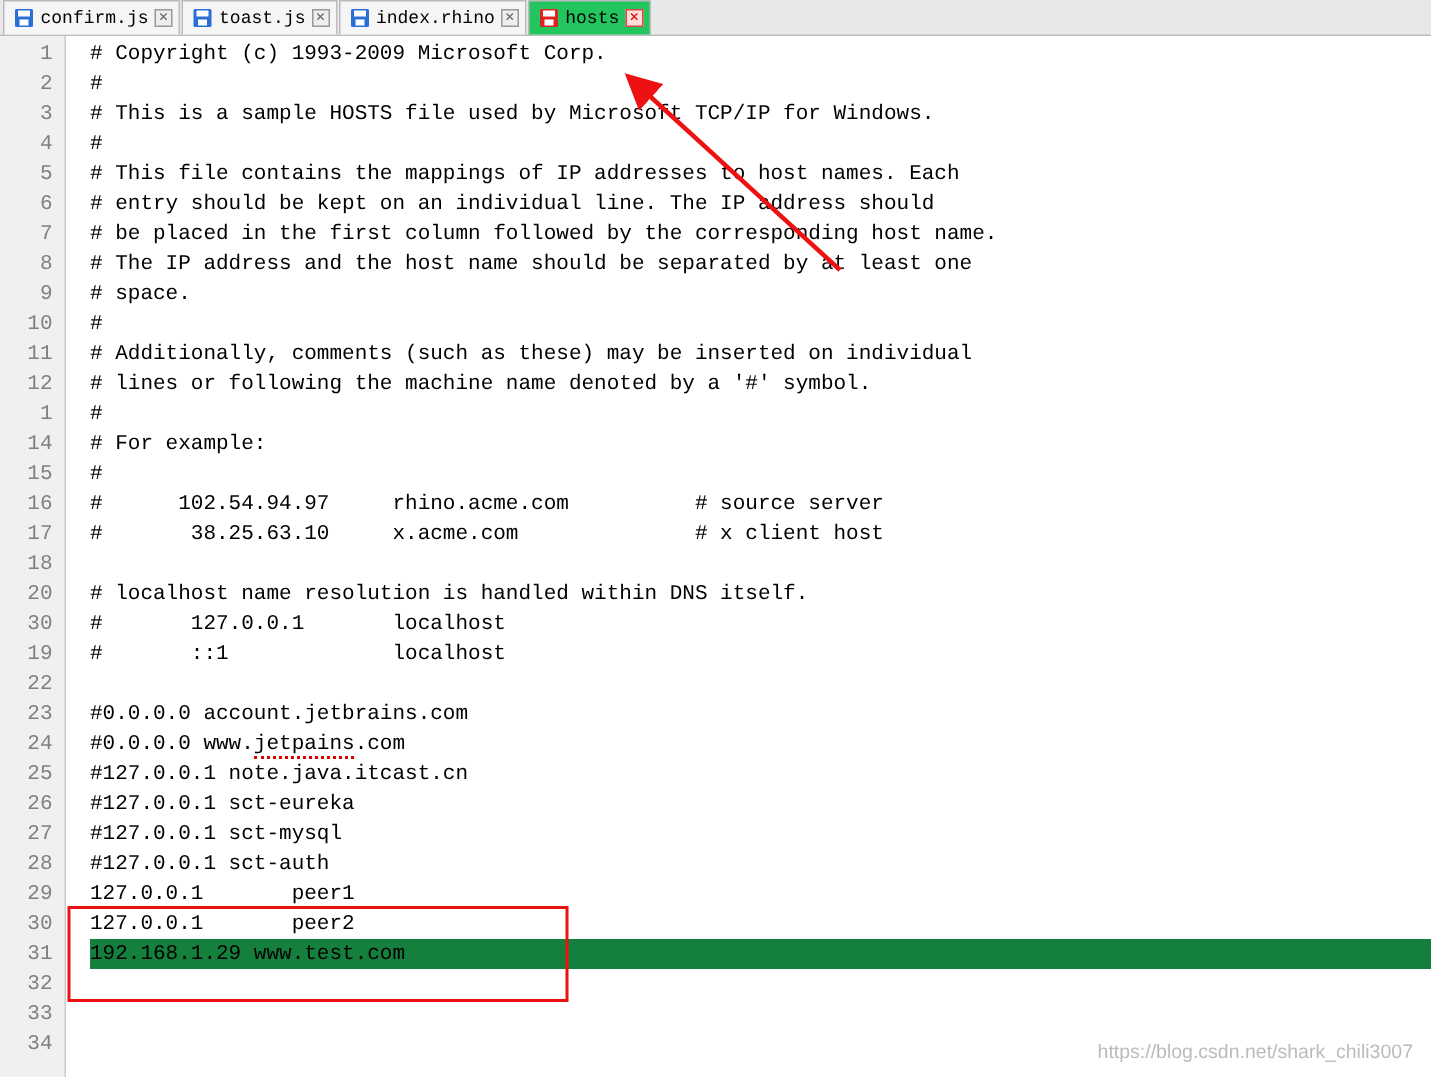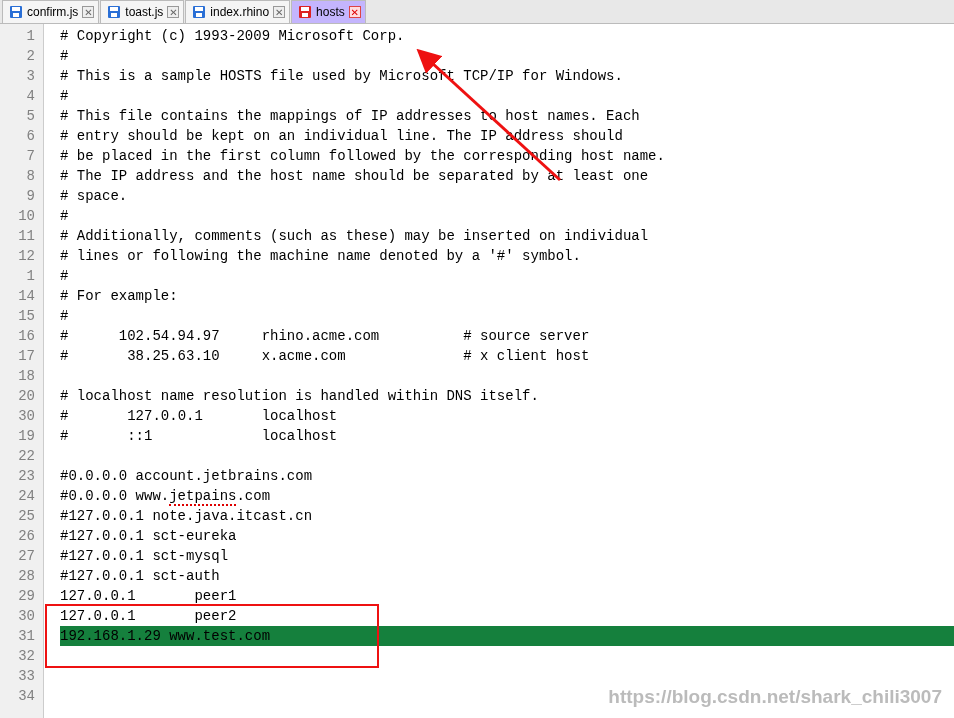--- a/index.html
+++ b/index.html
@@ -22,29 +22,29 @@
   }
   .tab {
     display: flex;
     align-items: center;
     padding: 0 4px 0 6px;
     background: #f5f5f5;
     border: 1px solid #bbb;
     border-bottom: none;
     margin-right: 1px;
     font-size: 12px;
-    font-family: Liberation Sans, sans-serif;
+    font-family: Liberation Mono, monospace;
     cursor: pointer;
     gap: 4px;
   }
   .tab.active {
     background: #fff;
   }
   .tab.modified {
-    background: #c4b5fd;
+    background: #22c55e;
   }
   .tab .save-icon {
     width: 14px; height: 14px;
     display: inline-flex; align-items: center; justify-content: center;
   }
   .tab .save-icon svg { width: 14px; height: 14px; }
   .tab .close-icon {
     width: 12px; height: 12px;
     display: inline-flex; align-items: center; justify-content: center;
     color: #666;
@@ -101,24 +101,23 @@
   }
   .arrow {
     position: absolute;
     pointer-events: none;
   }
   .watermark {
     position: absolute;
     right: 12px;
     bottom: 10px;
     font-family: Arial, sans-serif;
-    font-size: 19px;
+    font-size: 13px;
     color: #bbb;
     pointer-events: none;
-    font-weight: bold;
   }
 </style>
 </head>
 <body>
 
 <div class="tab-bar" id="tab-bar">
     <div class="tab">
       <span class="save-icon">
         <svg viewBox="0 0 14 14">
           <rect x="1" y="1" width="12" height="12" rx="1" fill="#2a6fd6"></rect>

